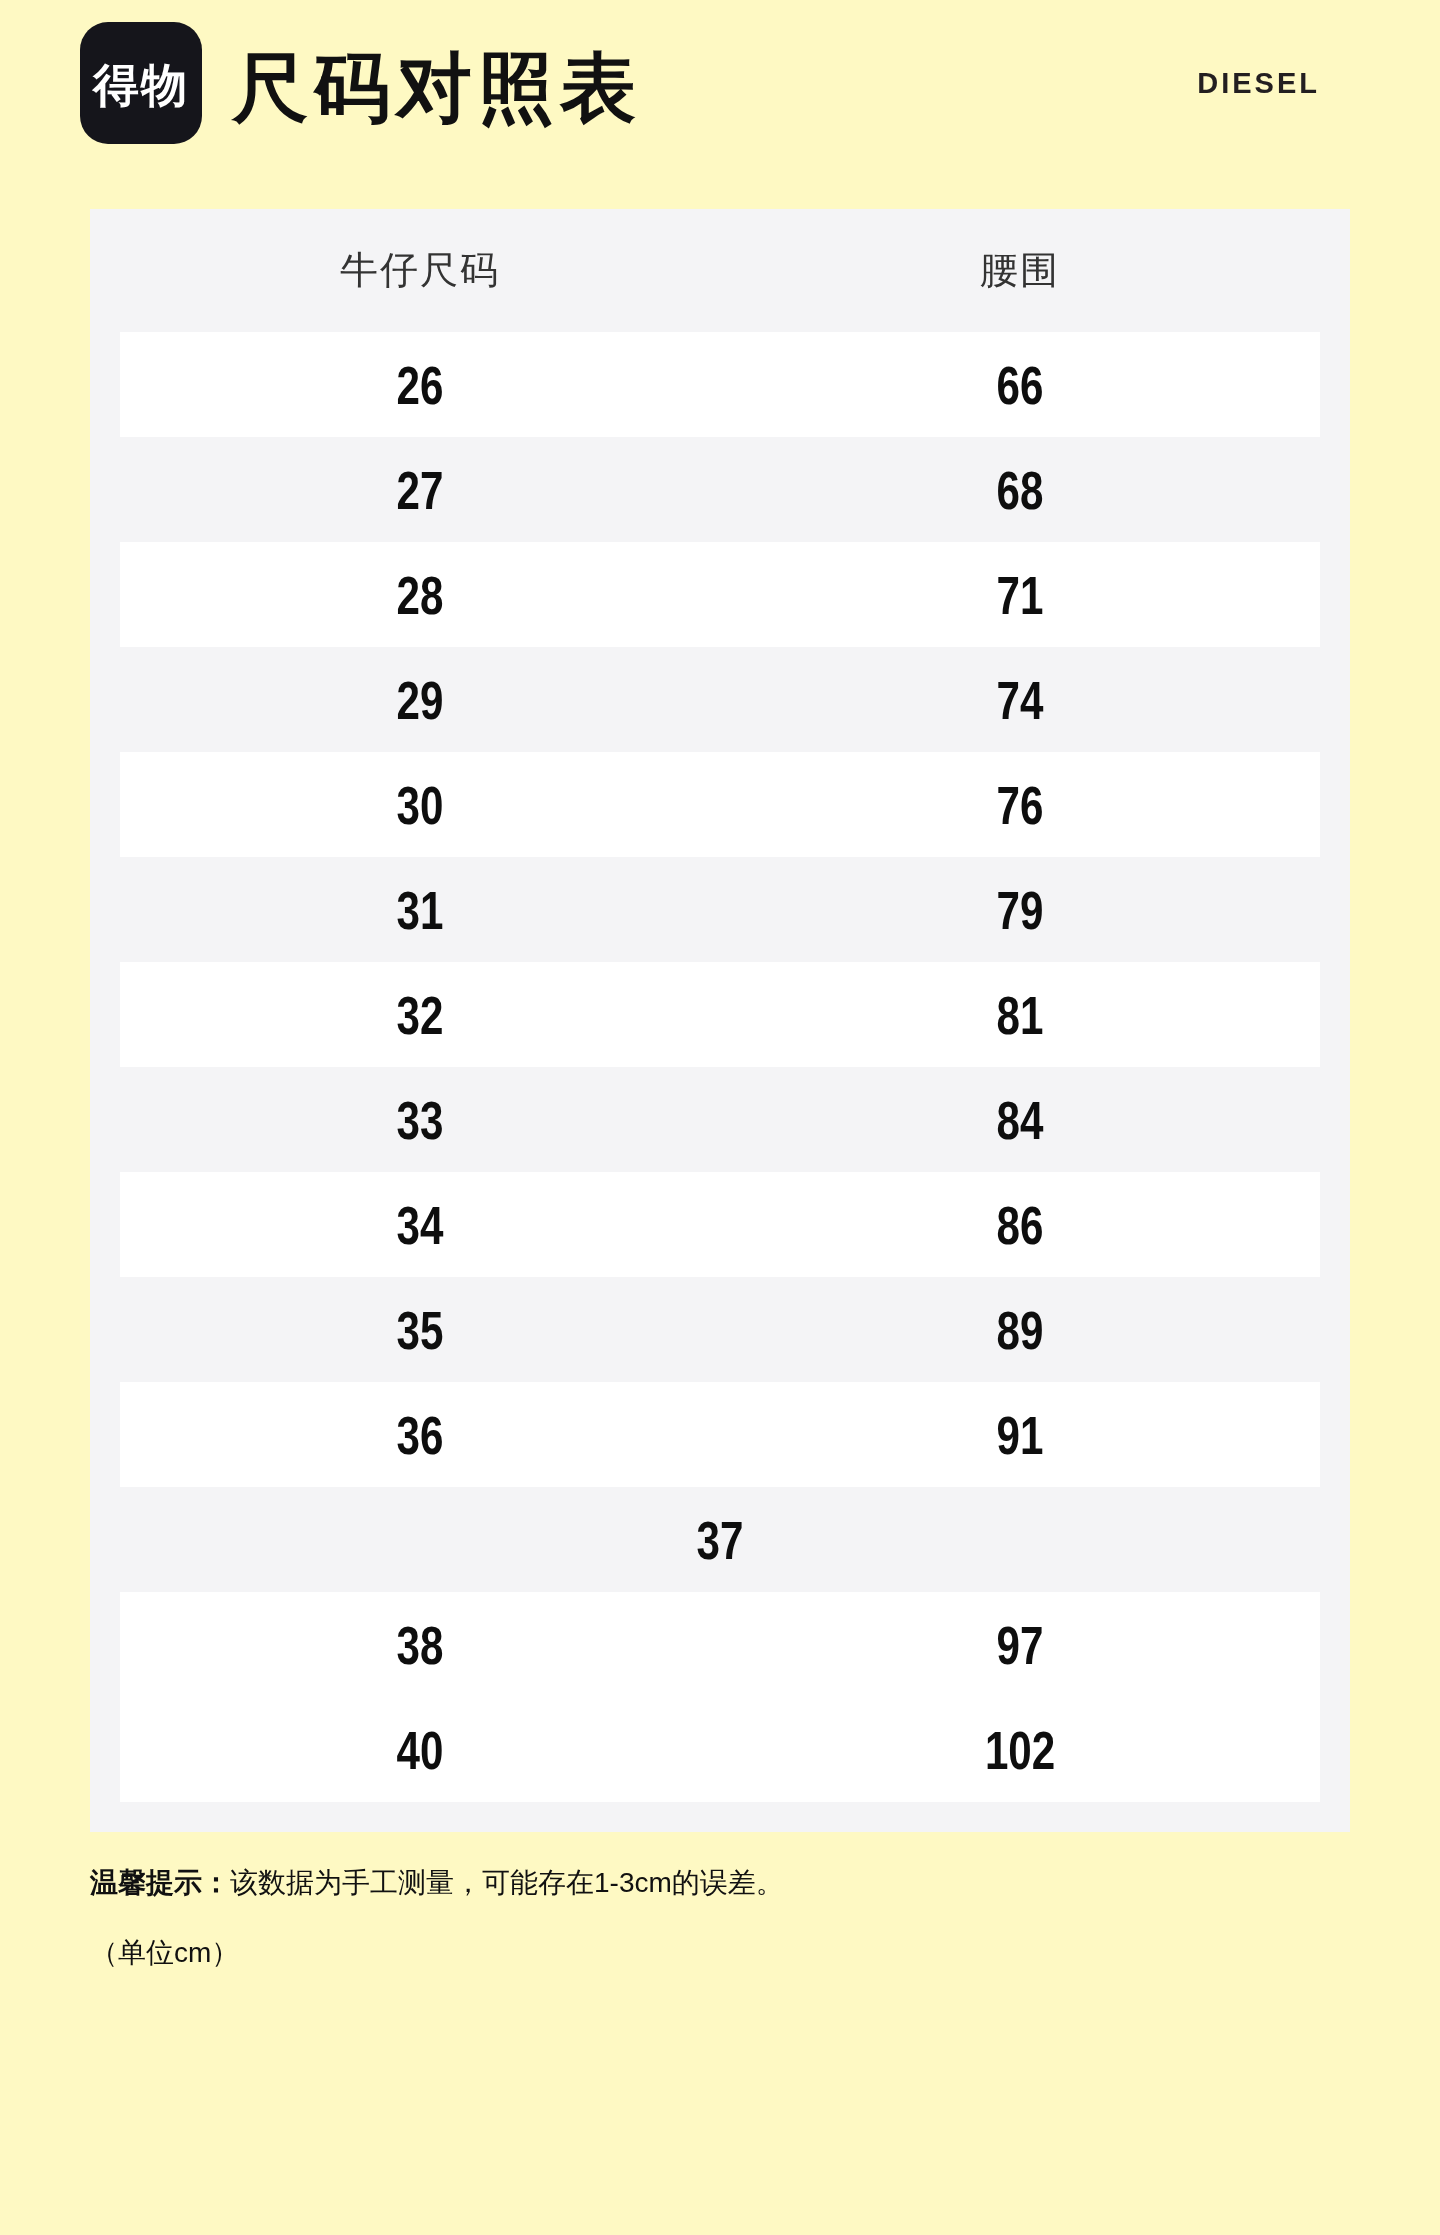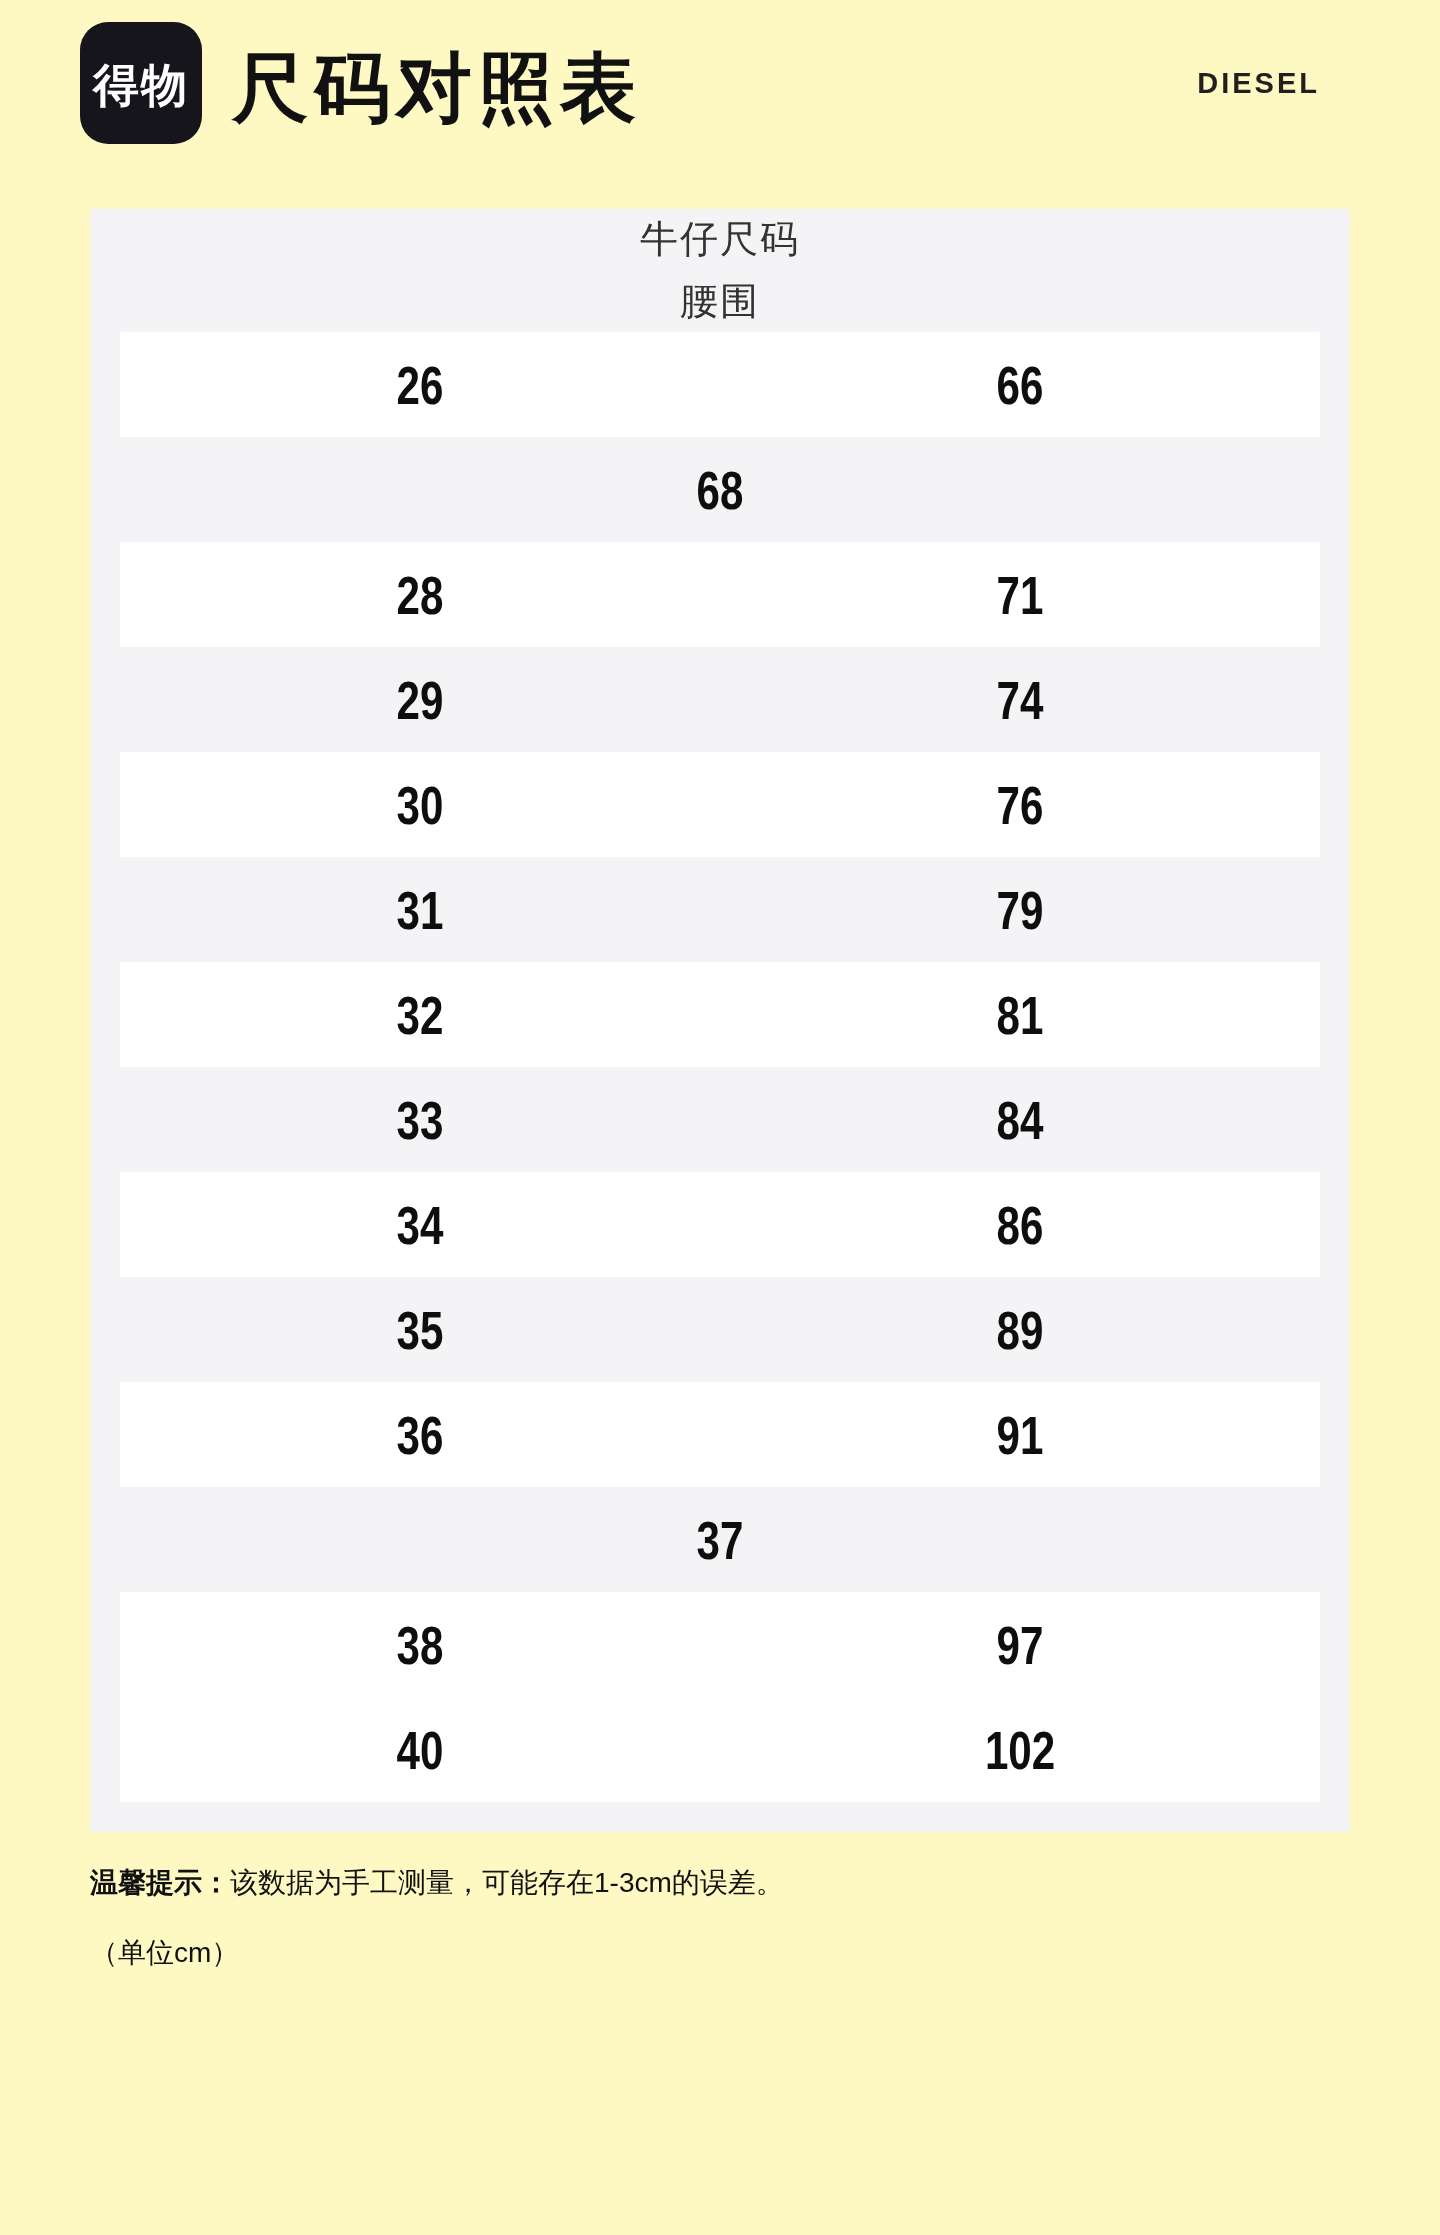--- a/index.html
+++ b/index.html
@@ -52,21 +52,20 @@
   
   .size-table{
     margin:65px 90px 0 90px;
     background:#f4f4f6;
     padding:0 30px 30px 30px;
     box-sizing:border-box;
   }
   .thead{
     display:flex;
     height:123px;
-    flex-direction:column;
   }
   .th{
     flex:1 1 0;
     display:flex;align-items:center;justify-content:center;
     font-size:38px;
     font-weight:400;
     color:#333333;
     letter-spacing:2px;
   }
   .tbody{display:block;}
@@ -122,20 +121,23 @@
     <div class="cell">
             <span class="num">26</span>
           </div>
     <div class="cell">
             <span class="num">66</span>
           </div>
   </div>
 
   <div class="row">
     <div class="cell">
+            <span class="num">27</span>
+          </div>
+    <div class="cell">
             <span class="num">68</span>
           </div>
   </div>
 
   <div class="row white">
     <div class="cell">
             <span class="num">28</span>
           </div>
     <div class="cell">
             <span class="num">71</span>

